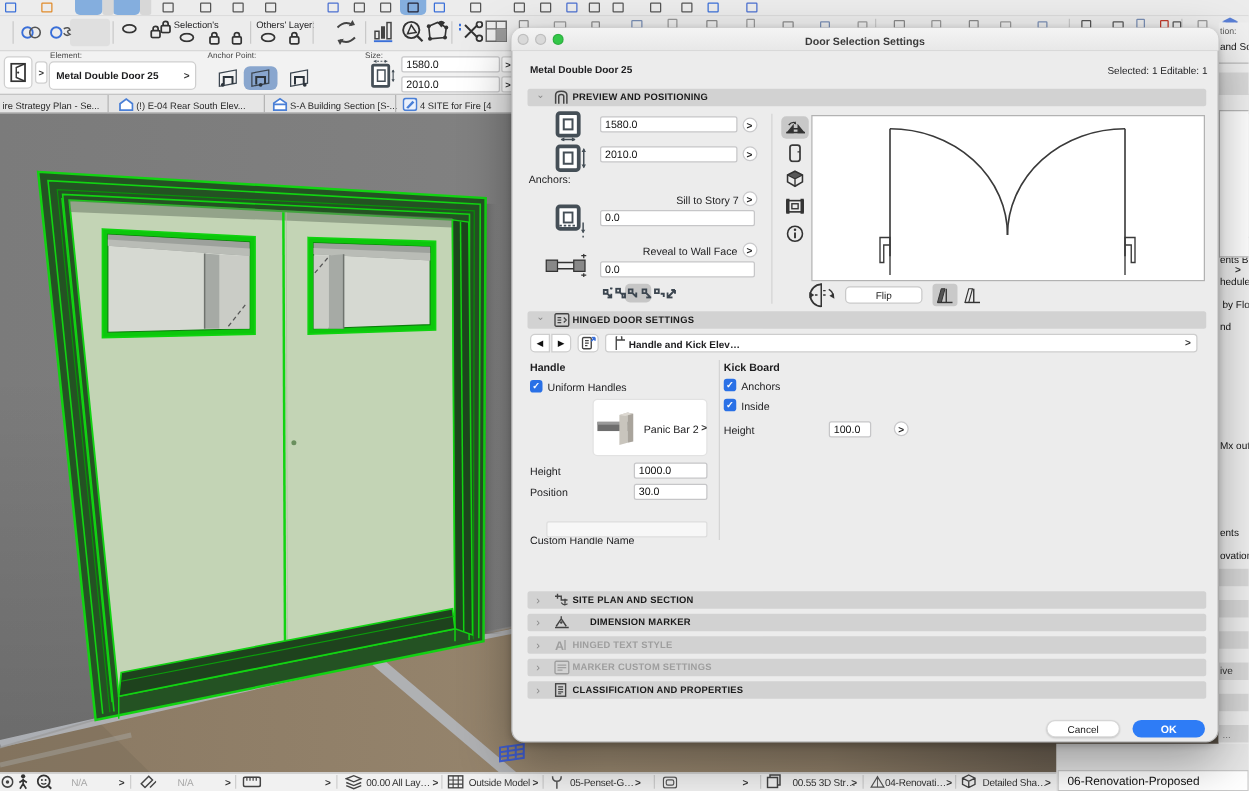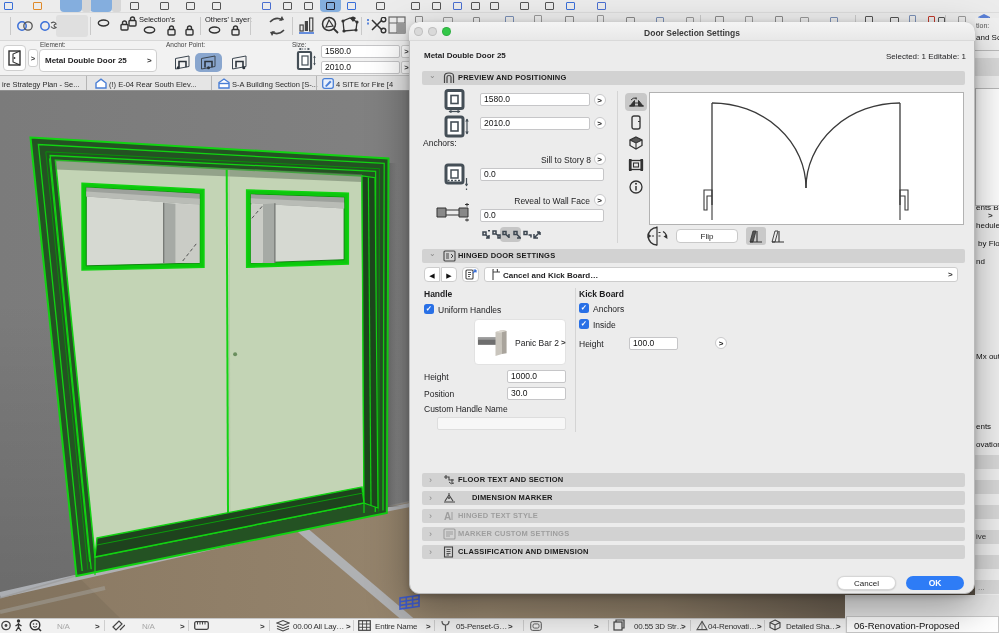--- a/index.html
+++ b/index.html
@@ -359,21 +359,21 @@
 <svg class="abs" style="left:276px;top:619px" width="14" height="13" viewBox="0 0 14 13">
     <path d="M1 4 L7 1.5 L13 4 L7 6.5 Z M1 7 L7 9.5 L13 7 M1 9.5 L7 12 L13 9.5" fill="none" stroke="#444" stroke-width="1.1"></path>
   </svg>
 <div class="lbl" style="left:293px;top:622px;font-size:8px;color:#333;letter-spacing:-0.2px;">00.00 All Lay…</div>
 <div class="lbl" style="left:346px;top:622px;font-size:8px;color:#333;font-weight:bold">&gt;</div>
 <div class="sep" style="left:353px;top:620px;height:11px;background:#cfcfcf"></div>
 <svg class="abs" style="left:358px;top:620px" width="13" height="11" viewBox="0 0 13 11">
     <rect x="0.7" y="0.7" width="11.6" height="9.6" fill="none" stroke="#444" stroke-width="1.2"></rect>
     <path d="M0.7 4 h11.6 M0.7 7.3 h11.6 M4.5 0.7 v9.6 M8.6 0.7 v9.6" stroke="#444" stroke-width="0.9"></path>
   </svg>
-<div class="lbl" style="left:375px;top:622px;font-size:8px;color:#333;letter-spacing:-0.2px;">Entire Name</div>
+<div class="lbl" style="left:375px;top:622px;font-size:8px;color:#333;letter-spacing:-0.2px;">Outside Model</div>
 <div class="lbl" style="left:426px;top:622px;font-size:8px;color:#333;font-weight:bold">&gt;</div>
 <div class="sep" style="left:434px;top:620px;height:11px;background:#cfcfcf"></div>
 <svg class="abs" style="left:441px;top:620px" width="9" height="12" viewBox="0 0 9 12">
     <path d="M1 1 Q1 5 4.5 5 Q8 5 8 1 M4.5 5 V11" fill="none" stroke="#555" stroke-width="1.2"></path>
   </svg>
 <div class="lbl" style="left:456px;top:622px;font-size:8px;color:#333;letter-spacing:-0.2px;">05-Penset-G…</div>
 <div class="lbl" style="left:508px;top:622px;font-size:8px;color:#333;font-weight:bold">&gt;</div>
 <div class="sep" style="left:523px;top:620px;height:11px;background:#cfcfcf"></div>
 <svg class="abs" style="left:530px;top:621px" width="12" height="10" viewBox="0 0 13 11">
     <rect x="0.7" y="0.7" width="11.6" height="9.6" rx="2" fill="none" stroke="#555" stroke-width="1.1"></rect>
@@ -428,21 +428,21 @@
     <rect x="3" y="3" width="17" height="19" rx="2" fill="#fff" stroke="#454f57" stroke-width="3"></rect>
     <rect x="8" y="8" width="7" height="9" fill="none" stroke="#454f57" stroke-width="1.6"></rect>
     <path d="M24 5 v15" stroke="#454f57" stroke-width="1.2"></path>
     <path d="M24 4.5 l-1.8 3 h3.6 z M24 20.5 l-1.8 -3 h3.6 z" fill="#454f57"></path>
   </svg>
 <div class="fld" style="left:480px;top:93px;width:110px;height:13px;line-height:11.5px">1580.0</div>
 <div class="chev" style="left:593.5px;top:93.5px">&gt;</div>
 <div class="fld" style="left:480px;top:116.5px;width:110px;height:13px;line-height:11.5px">2010.0</div>
 <div class="chev" style="left:593.5px;top:117px">&gt;</div>
 <div class="lbl" style="left:423px;top:138px;font-size:8.5px">Anchors:</div>
-<div class="lbl" style="left:591px;top:155px;font-size:8.5px;transform:translateX(-100%)">Sill to Story 8</div>
+<div class="lbl" style="left:591px;top:155px;font-size:8.5px;transform:translateX(-100%)">Sill to Story 7</div>
 <div class="chev" style="left:593.5px;top:153px">&gt;</div>
 <svg class="abs" style="left:443px;top:163px" width="28" height="28" viewBox="0 0 28 28">
     <rect x="3" y="2" width="17" height="18" rx="2" fill="#fff" stroke="#454f57" stroke-width="3"></rect>
     <rect x="8" y="7" width="7" height="8" fill="none" stroke="#454f57" stroke-width="1.5"></rect>
     <path d="M4.5 17.5 h14" stroke="#454f57" stroke-width="1.3" stroke-dasharray="2 1.5"></path>
     <path d="M23.5 15 v8" stroke="#454f57" stroke-width="1.2"></path>
     <path d="M23.5 23.5 l-1.7 -2.8 h3.4 z" fill="#454f57"></path>
     <path d="M23.5 25.5 v1.5" stroke="#454f57" stroke-width="1.2"></path>
   </svg>
 <div class="fld" style="left:480px;top:168px;width:124px;height:13px;line-height:11.5px">0.0</div>
@@ -549,59 +549,59 @@
 <div class="abs" style="left:462px;top:267px;width:17px;height:15px;background:#fff;border:1px solid #cdcdcd;border-radius:4px"></div>
 <svg class="abs" style="left:465px;top:269px" width="12" height="11" viewBox="0 0 12 11">
     <rect x="1" y="1" width="7" height="9" rx="1" fill="none" stroke="#444" stroke-width="1.1"></rect>
     <path d="M3 3.5 h3 M3 5.5 h3 M3 7.5 h2" stroke="#444" stroke-width="0.9"></path>
     <path d="M8 4 L11 1 M11 1 h-2.5 M11 1 v2.5" stroke="#3a6fd8" stroke-width="1.2" fill="none"></path>
   </svg>
 <div class="abs" style="left:484px;top:267px;width:474px;height:15px;background:#fff;border:1px solid #cdcdcd;border-radius:3px"></div>
 <svg class="abs" style="left:490px;top:268.5px" width="11" height="12" viewBox="0 0 11 12">
     <path d="M3 1 a2.2 2.2 0 0 1 4.4 0 V3 H10 M3 1 V11 M3 3 H10" fill="none" stroke="#444" stroke-width="1.1"></path>
   </svg>
-<div class="lbl" style="left:503px;top:270.5px;font-size:8px;font-weight:bold">Cancel and Kick Board…</div>
+<div class="lbl" style="left:503px;top:270.5px;font-size:8px;font-weight:bold">Handle and Kick Elev…</div>
 <div class="lbl" style="left:948px;top:270px;font-size:8px;font-weight:bold;color:#333">&gt;</div>
 <div class="lbl" style="left:424px;top:289px;font-size:8.5px;font-weight:bold">Handle</div>
 <div class="cb" style="left:424px;top:303.5px">✓</div>
 <div class="lbl" style="left:438px;top:304.5px;font-size:8.5px">Uniform Handles</div>
 <div class="abs" style="left:474px;top:319px;width:92px;height:46px;background:#fff;border-radius:4px;border:1px solid #e2e2e2"></div>
 <svg class="abs" style="left:477px;top:325px" width="37" height="36" viewBox="0 0 40 36">
 <rect x="1" y="12" width="26" height="8" fill="#6e6e6e"></rect>
     <rect x="1" y="12" width="26" height="2.5" fill="#9a9a9a"></rect>
 <polygon points="20,6 27,4 27,30 20,32" fill="#c9c5bd"></polygon>
     <polygon points="27,4 32,5 32,29 27,30" fill="#a9a49c"></polygon>
 <polygon points="20,6 27,4 32,5 25,7" fill="#ddd9d2"></polygon>
   </svg>
 <div class="lbl" style="left:515px;top:338px;font-size:8.5px">Panic Bar 2</div>
 <div class="lbl" style="left:561px;top:338px;font-size:8px;font-weight:bold;color:#333">&gt;</div>
 <div class="lbl" style="left:424px;top:371.5px;font-size:8.5px">Height</div>
 <div class="fld" style="left:507px;top:369.5px;width:59px;height:13px;line-height:11.5px">1000.0</div>
 <div class="lbl" style="left:424px;top:388.5px;font-size:8.5px">Position</div>
 <div class="fld" style="left:507px;top:386.5px;width:59px;height:13px;line-height:11.5px">30.0</div>
-<div class="lbl" style="left:424px;top:404px;font-size:8.5px">Custom Handle Name</div>
+<div class="lbl" style="left:424px;top:427px;font-size:8.5px">Custom Handle Name</div>
 <div class="abs" style="left:437px;top:417px;width:129px;height:13px;background:#f7f7f7;border:1px solid #ddd;border-radius:2px"></div>
 <div class="sep" style="left:575px;top:288px;height:144px;background:#d4d4d4"></div>
 <div class="lbl" style="left:579px;top:289px;font-size:8.5px;font-weight:bold">Kick Board</div>
 <div class="cb" style="left:579px;top:303px">✓</div>
 <div class="lbl" style="left:593px;top:304px;font-size:8.5px">Anchors</div>
 <div class="cb" style="left:579px;top:319px">✓</div>
 <div class="lbl" style="left:593px;top:320px;font-size:8.5px">Inside</div>
 <div class="lbl" style="left:579px;top:339px;font-size:8.5px">Height</div>
-<div class="fld" style="left:629px;top:336.5px;width:49px;height:13px;line-height:11.5px">100.0</div>
+<div class="fld" style="left:663px;top:336.5px;width:34px;height:13px;line-height:11.5px">100.0</div>
 <div class="chev" style="left:715px;top:336.5px">&gt;</div>
 <div class="bar" style="top:472.5px">
     <span style="position:absolute;left:7px;top:0px;color:#8a8a8a;font-size:9px;font-weight:normal">›</span>
     <span style="position:absolute;left:21px;top:1px">
       <svg width="13" height="12" viewBox="0 0 13 12">
         <path d="M1 3 h5 v3 h5 M3 1 v4 M9 5 v4" fill="none" stroke="#444" stroke-width="1.1"></path>
         <path d="M6 8 q2 3 5 1" fill="none" stroke="#444" stroke-width="1"></path>
       </svg>
     </span>
-    <span style="position:absolute;left:36px;color:#1a1a1a;letter-spacing:0.2px">FLOOR TEXT AND SECTION</span>
+    <span style="position:absolute;left:36px;color:#1a1a1a;letter-spacing:0.2px">SITE PLAN AND SECTION</span>
   </div>
 <div class="bar" style="top:490.5px">
     <span style="position:absolute;left:7px;top:0px;color:#8a8a8a;font-size:9px;font-weight:normal">›</span>
     <span style="position:absolute;left:21px;top:1px">
       <svg width="13" height="12" viewBox="0 0 13 12">
         <path d="M2 9 L6 3 L10 9 M1 10 h11 M6 3 v-2" fill="none" stroke="#444" stroke-width="1.1"></path>
         <circle cx="6" cy="6" r="1" fill="#444"></circle>
       </svg>
     </span>
     <span style="position:absolute;left:50px;color:#1a1a1a;letter-spacing:0.2px">DIMENSION MARKER</span>
@@ -627,15 +627,15 @@
     <span style="position:absolute;left:36px;color:#9e9e9e;letter-spacing:0.2px">MARKER CUSTOM SETTINGS</span>
   </div>
 <div class="bar" style="top:544.5px">
     <span style="position:absolute;left:7px;top:0px;color:#8a8a8a;font-size:9px;font-weight:normal">›</span>
     <span style="position:absolute;left:21px;top:1px">
       <svg width="11" height="12" viewBox="0 0 11 12">
         <rect x="1.5" y="1" width="8" height="10" fill="none" stroke="#444" stroke-width="1.1"></rect>
         <path d="M3.5 3.5 h4 M3.5 5.5 h4 M3.5 7.5 h4 M3.5 9 h2.5" stroke="#444" stroke-width="0.9"></path>
       </svg>
     </span>
-    <span style="position:absolute;left:36px;color:#1a1a1a;letter-spacing:0.2px">CLASSIFICATION AND DIMENSION</span>
+    <span style="position:absolute;left:36px;color:#1a1a1a;letter-spacing:0.2px">CLASSIFICATION AND PROPERTIES</span>
   </div>
 <div class="abs" style="left:837px;top:575.5px;width:59px;height:14px;background:#fff;border-radius:7px;border:1px solid #d6d6d6;box-shadow:0 0.5px 1.5px rgba(0,0,0,0.18);font-size:8px;color:#1a1a1a;text-align:center;line-height:14px">Cancel</div>
 <div class="abs" style="left:906px;top:575.5px;width:58px;height:14px;background:#2e7cf6;border-radius:7px;font-size:8.5px;font-weight:bold;color:#fff;text-align:center;line-height:14px">OK</div>
 </body></html>

